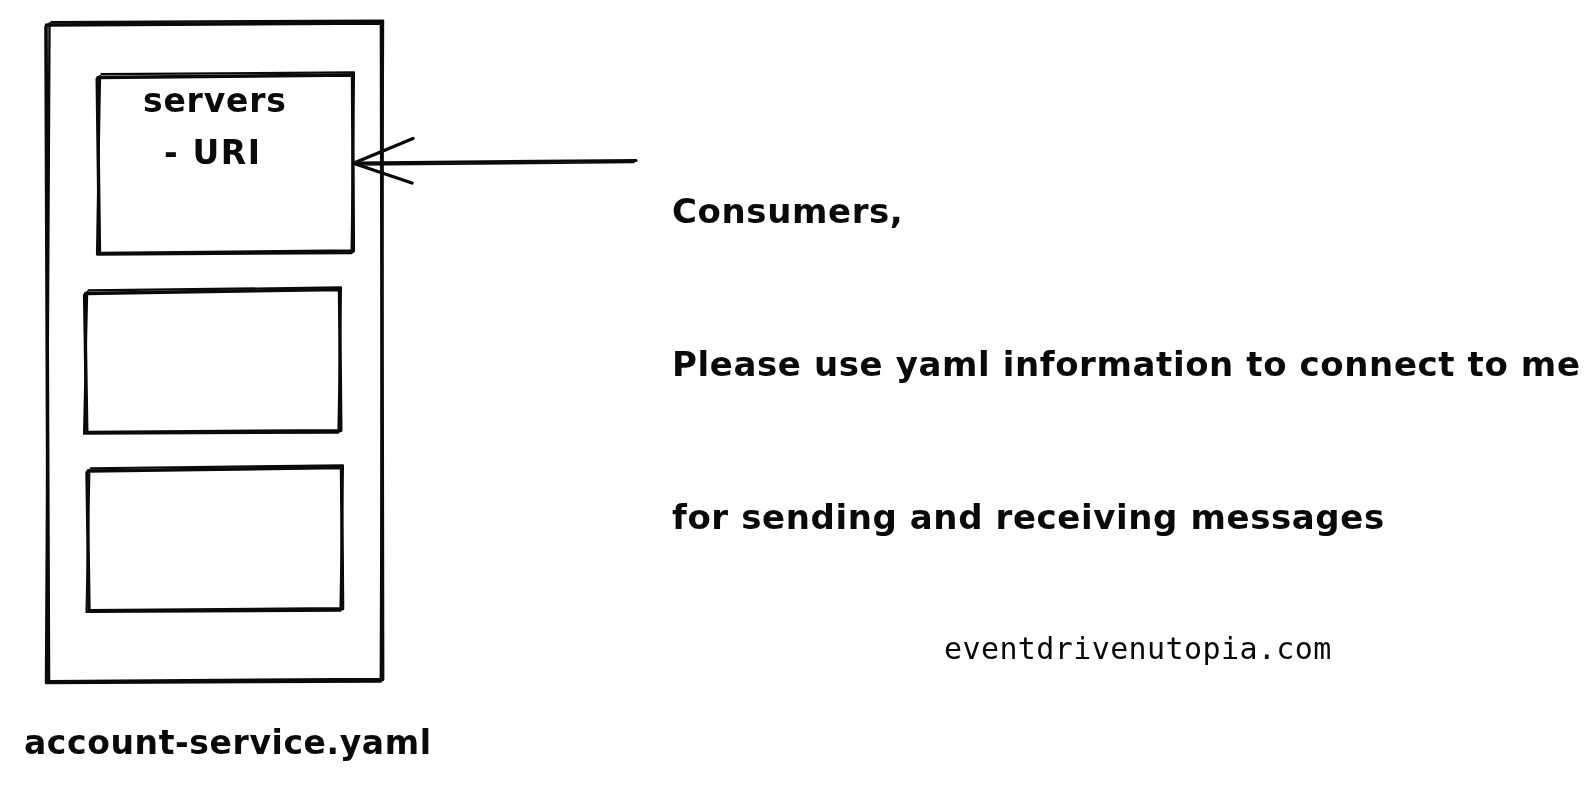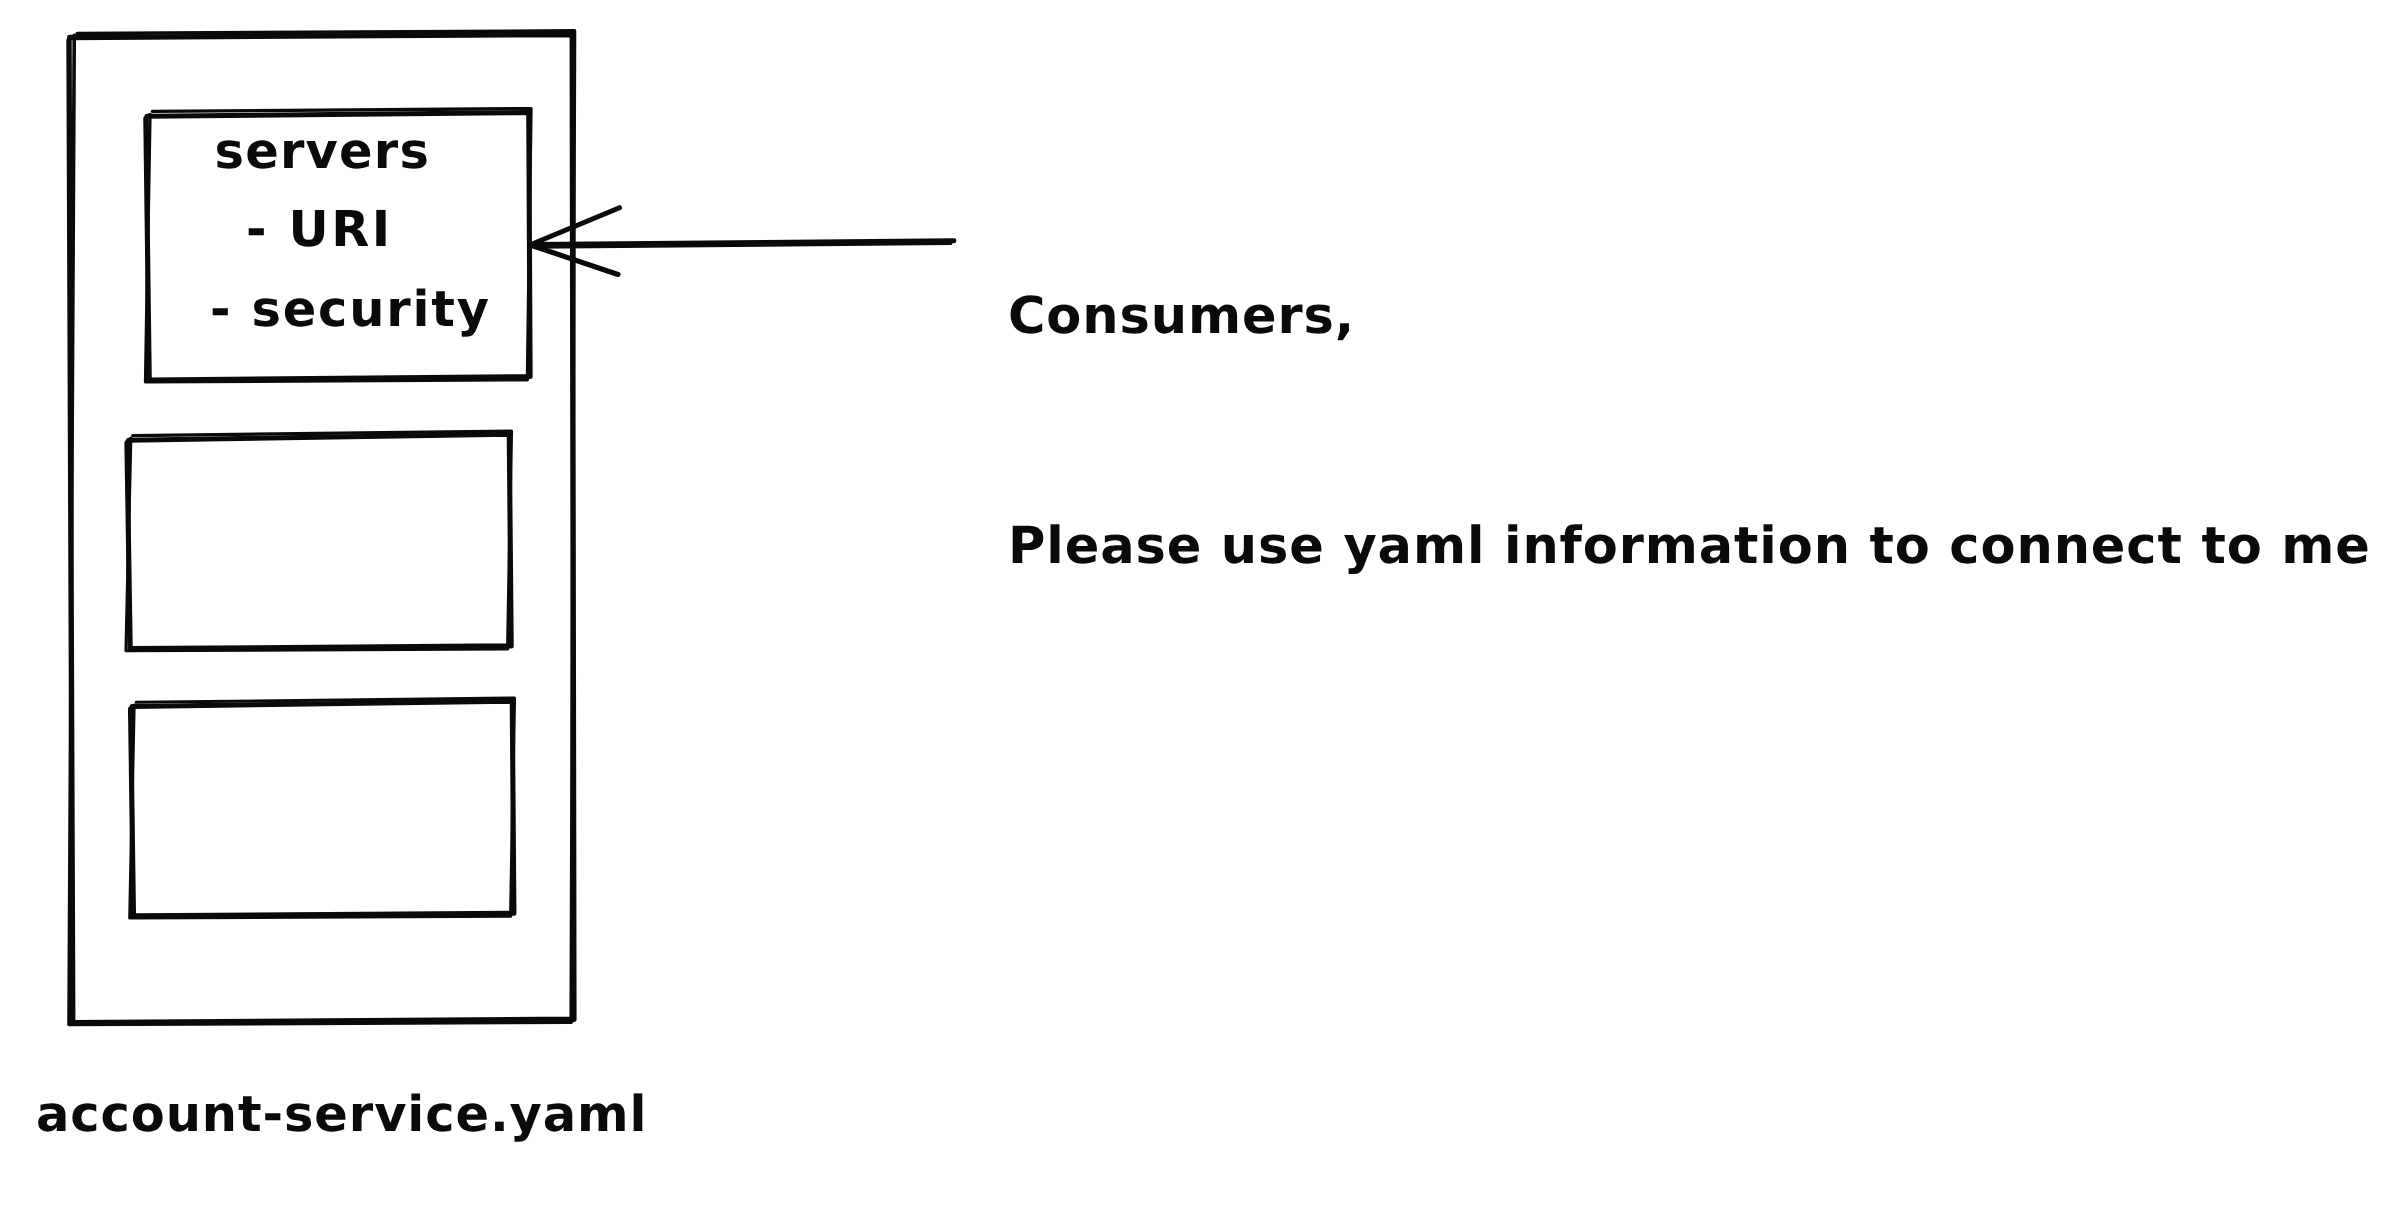--- a/index.html
+++ b/index.html
@@ -154,23 +154,24 @@
   <div class="hit" id="outer-box-hit"></div>
   <div class="hit" id="servers-box-hit"></div>
   <div class="hit" id="box2-hit"></div>
   <div class="hit" id="box3-hit"></div>
   <div class="hit" id="arrow-hit"></div>
 
   <div class="hand" id="servers-title">servers</div>
 
   <div class="hand" id="servers-item-0">- URI</div>
 
-  <div class="hand" id="servers-item-1">- security</div>
 
   <div class="hand" id="annotation">
     <span class="ann-line">Consumers,</span>
     <span class="ann-line">Please use yaml information to connect to me</span>
+    <span class="ann-line">for sending and receiving messages</span>
   </div>
 
+  <div id="site-url">eventdrivenutopia.com</div>
 
   <div class="hand" id="file-caption">account-service.yaml</div>
 
 </div>
 
 </body></html>

